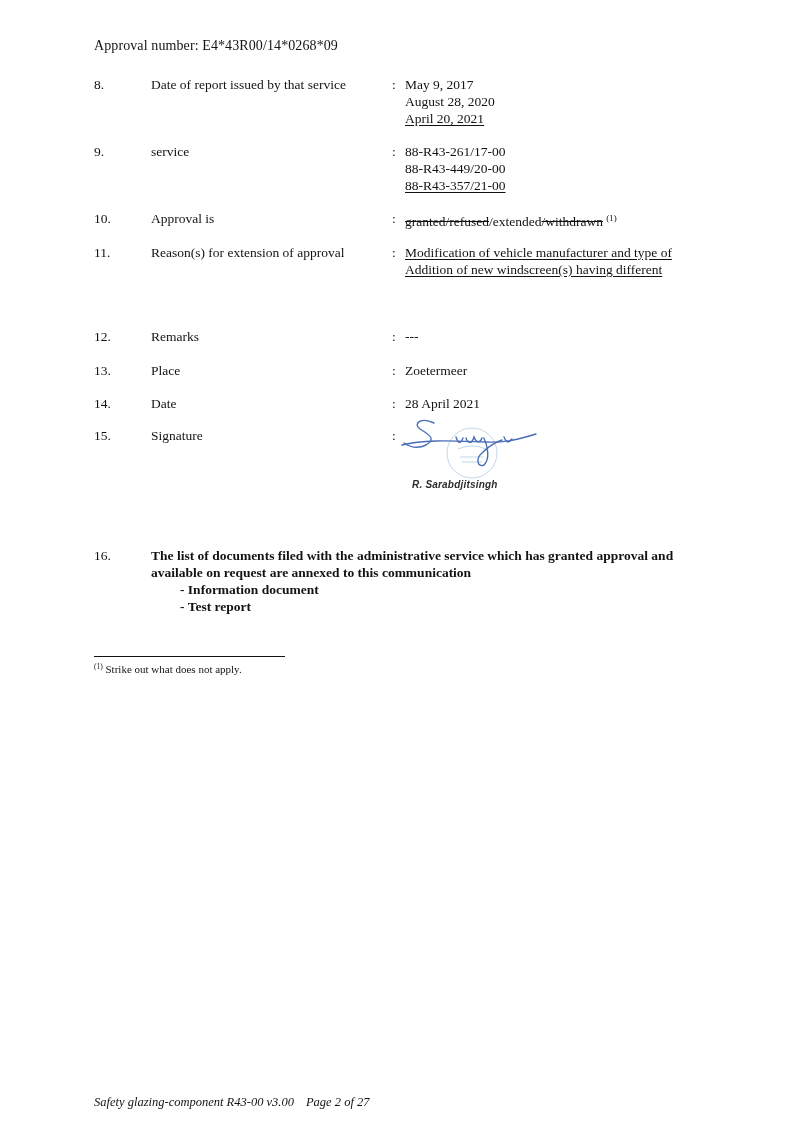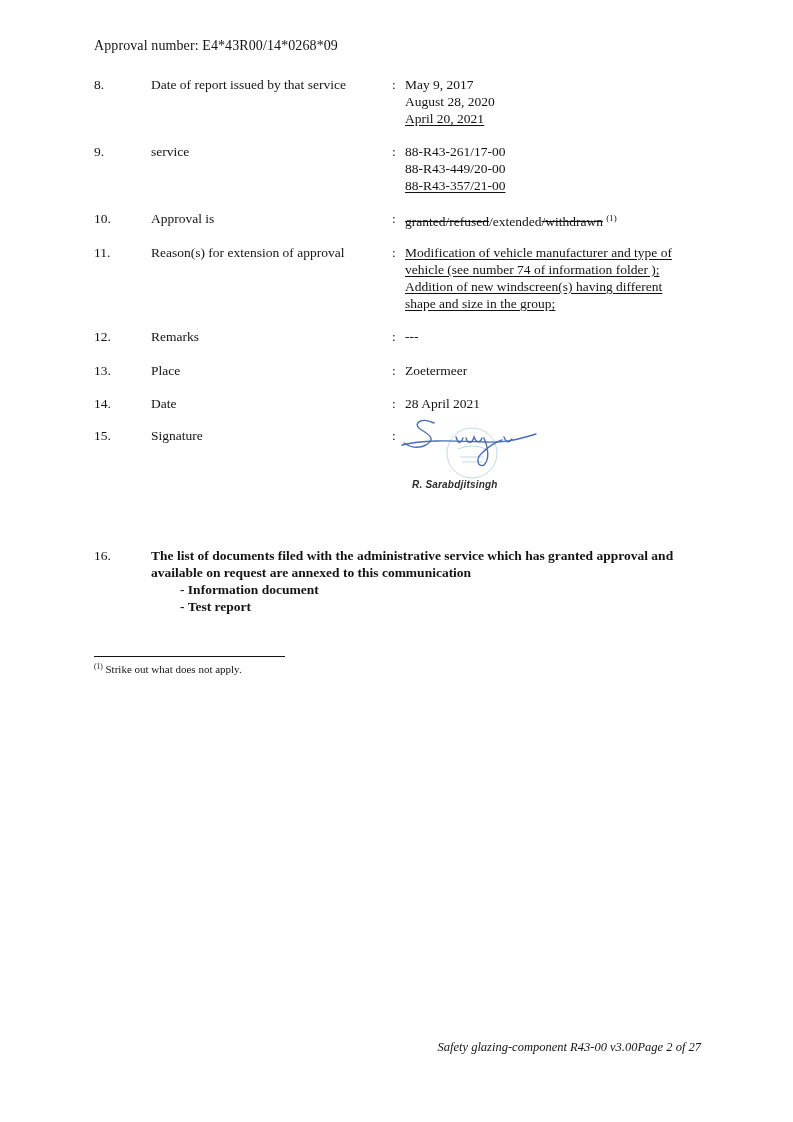--- a/index.html
+++ b/index.html
@@ -59,26 +59,27 @@
   .footnote-text {
     position: absolute;
     left: 94px;
     top: 662px;
     font-size: 11px;
   }
   .footnote-text .supref { font-size: 7.5px; vertical-align: 4px; }
   .footer {
     position: absolute;
     left: 94px;
-    top: 1040px;
+    top: 1095px;
     width: 607px;
     display: flex;
-    justify-content: flex-end;
+    justify-content: flex-start;
     font-style: italic;
     font-size: 12.5px;
+    gap: 12px;
   }
 </style>
 </head>
 <body>
 
 <div class="page">
 
   <div class="hdr">
     <span>Approval number:</span>
     <span>E4*43R00/14*0268*09</span>
@@ -117,23 +118,21 @@
       <span class="supref">(1)</span>
     </div>
   </div>
 
   <div class="row" style="top:244px">
     <div class="num">11.</div>
     <div class="label">Reason(s) for extension of approval</div>
     <div class="colon">:</div>
     <div class="value">
       <div class="u">Modification of vehicle manufacturer and type of</div>
-      <div class="u">vehicle (see number 74 of information folder );</div>
       <div class="u">Addition of new windscreen(s) having different</div>
-      <div class="u">shape and size in the group;</div>
     </div>
   </div>
 
   <div class="row" style="top:328px">
     <div class="num">12.</div>
     <div class="label">Remarks</div>
     <div class="colon">:</div>
     <div class="value">---</div>
   </div>
 

